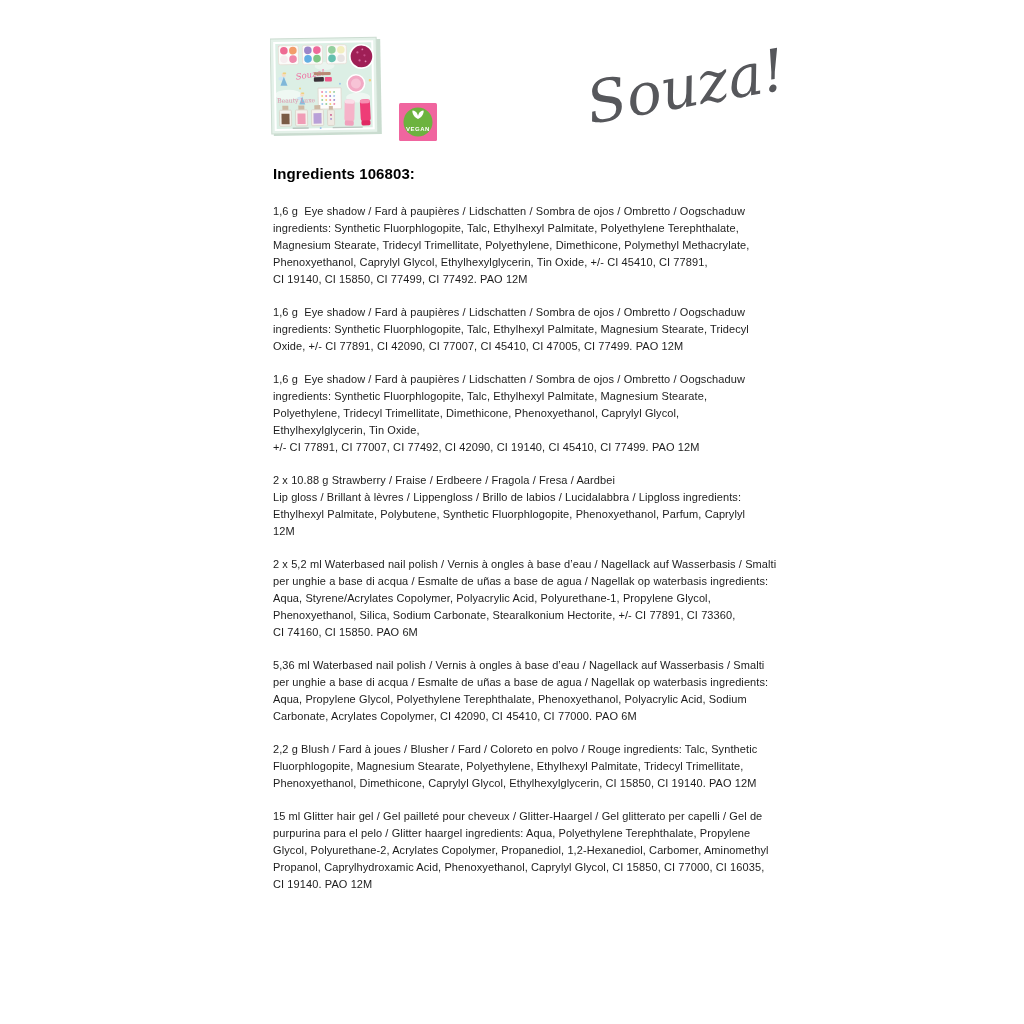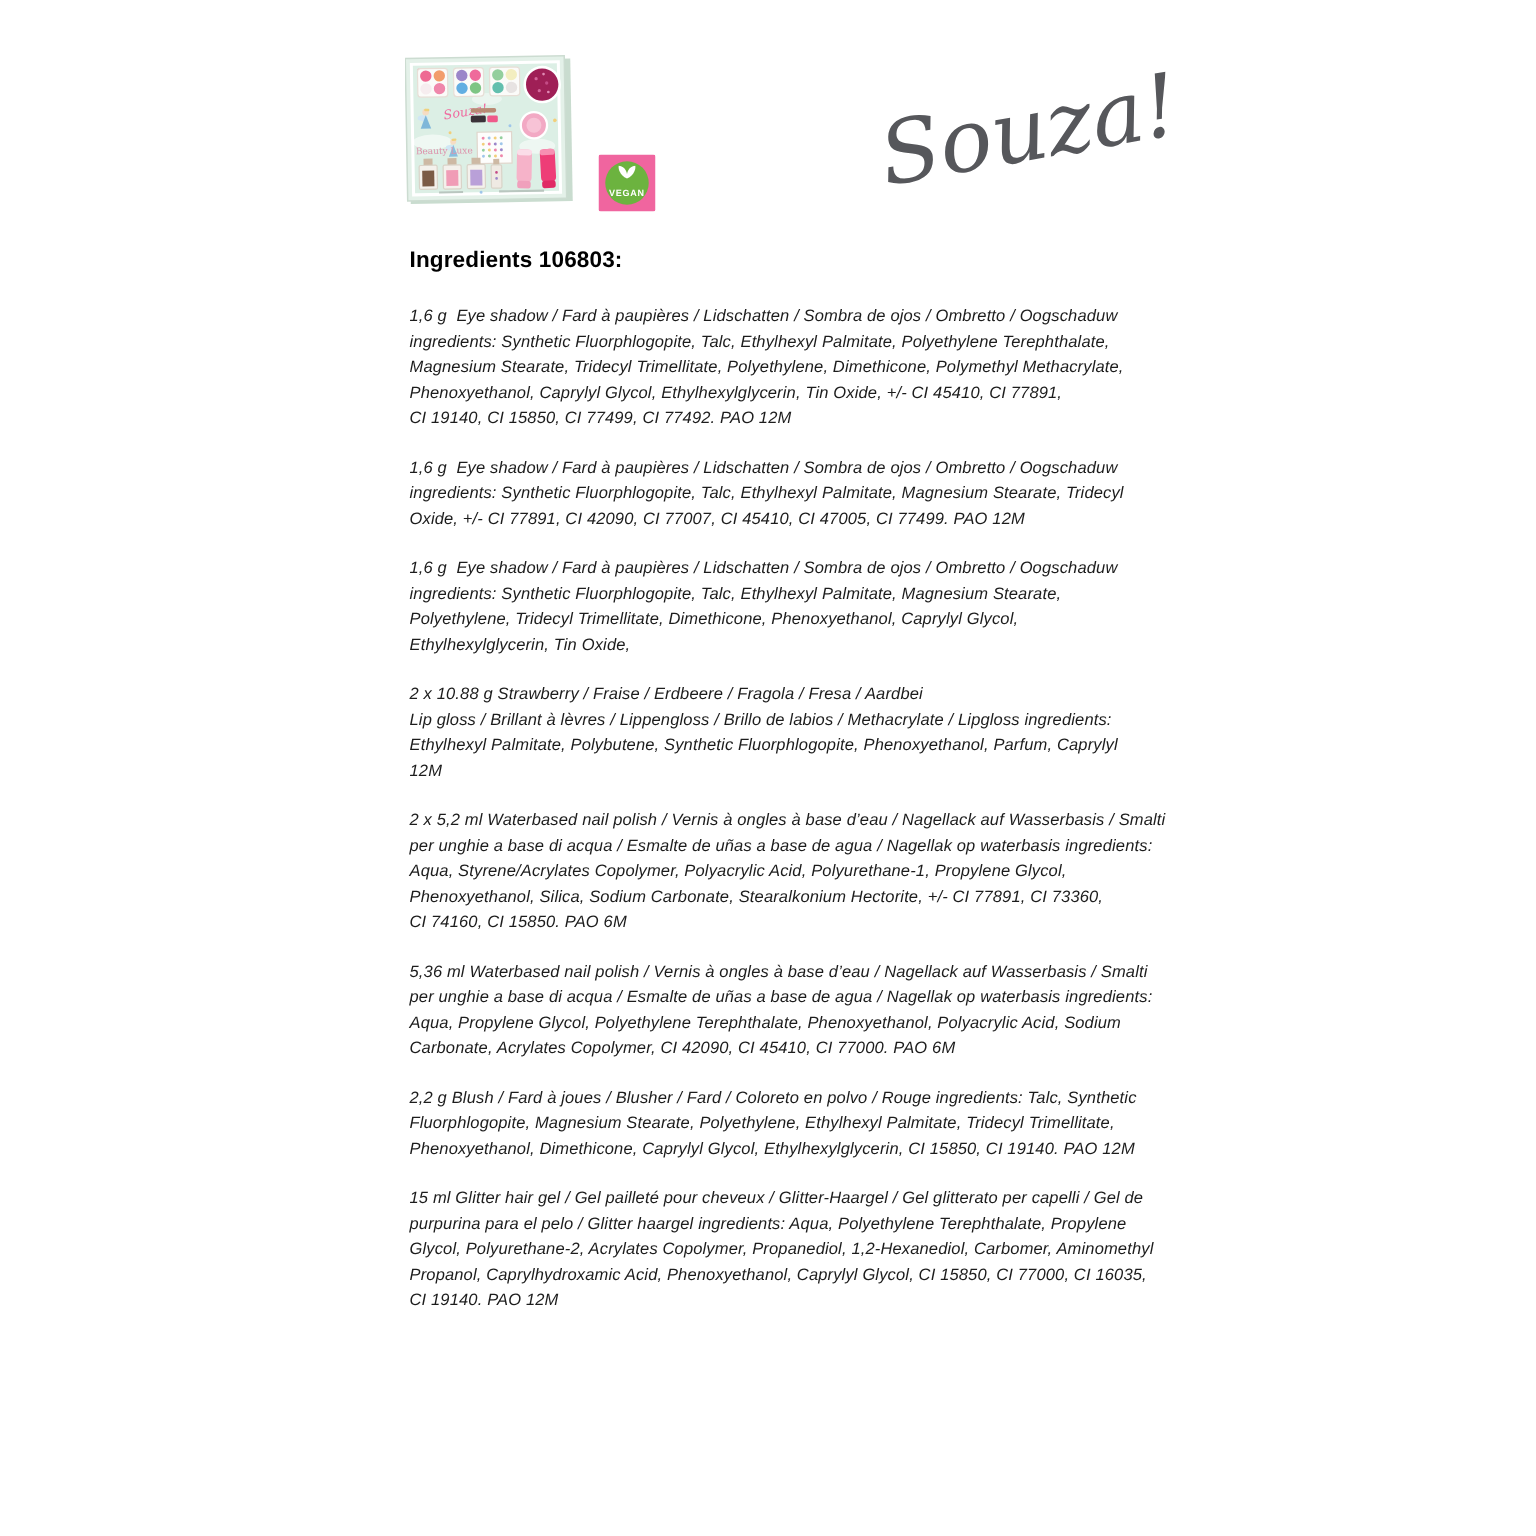--- a/index.html
+++ b/index.html
@@ -17,21 +17,21 @@
   .vegan-badge { position: absolute; left: 399px; top: 103px; width: 38px; height: 38px; }
   .brand-logo { position: absolute; left: 572px; top: 14px; width: 205px; height: 130px; }
 
   .heading {
     position: absolute; left: 273px; top: 165px;
     font-size: 15px; font-weight: bold; color: #000000;
     letter-spacing: 0.1px;
   }
 
   .ingredients {
-    position: absolute; left: 273px; top: 203px; width: 520px; font-style: italic;
+    position: absolute; left: 273px; top: 203px; width: 520px;
   }
   .paragraph { margin-bottom: 16px; }
   .line {
     font-size: 11px; line-height: 17px;
     white-space: pre; color: #1c1c1c;
     letter-spacing: 0.1px;
   }
 </style>
 </head>
 <body>
@@ -202,24 +202,25 @@
       <div class="paragraph">
         <div class="line">1,6 g  Eye shadow / Fard à paupières / Lidschatten / Sombra de ojos / Ombretto / Oogschaduw</div>
         <div class="line">ingredients: Synthetic Fluorphlogopite, Talc, Ethylhexyl Palmitate, Magnesium Stearate, Tridecyl</div>
         <div class="line">Oxide, +/- CI 77891, CI 42090, CI 77007, CI 45410, CI 47005, CI 77499. PAO 12M</div>
       </div>
       <div class="paragraph">
         <div class="line">1,6 g  Eye shadow / Fard à paupières / Lidschatten / Sombra de ojos / Ombretto / Oogschaduw</div>
         <div class="line">ingredients: Synthetic Fluorphlogopite, Talc, Ethylhexyl Palmitate, Magnesium Stearate,</div>
         <div class="line">Polyethylene, Tridecyl Trimellitate, Dimethicone, Phenoxyethanol, Caprylyl Glycol,</div>
         <div class="line">Ethylhexylglycerin, Tin Oxide,</div>
+        <div class="line">+/- CI 77891, CI 77007, CI 77492, CI 42090, CI 19140, CI 45410, CI 77499. PAO 12M</div>
       </div>
       <div class="paragraph">
         <div class="line">2 x 10.88 g Strawberry / Fraise / Erdbeere / Fragola / Fresa / Aardbei</div>
-        <div class="line">Lip gloss / Brillant à lèvres / Lippengloss / Brillo de labios / Methacrylate / Lipgloss ingredients:</div>
+        <div class="line">Lip gloss / Brillant à lèvres / Lippengloss / Brillo de labios / Lucidalabbra / Lipgloss ingredients:</div>
         <div class="line">Ethylhexyl Palmitate, Polybutene, Synthetic Fluorphlogopite, Phenoxyethanol, Parfum, Caprylyl</div>
         <div class="line">12M</div>
       </div>
       <div class="paragraph">
         <div class="line">2 x 5,2 ml Waterbased nail polish / Vernis à ongles à base d’eau / Nagellack auf Wasserbasis / Smalti</div>
         <div class="line">per unghie a base di acqua / Esmalte de uñas a base de agua / Nagellak op waterbasis ingredients:</div>
         <div class="line">Aqua, Styrene/Acrylates Copolymer, Polyacrylic Acid, Polyurethane-1, Propylene Glycol,</div>
         <div class="line">Phenoxyethanol, Silica, Sodium Carbonate, Stearalkonium Hectorite, +/- CI 77891, CI 73360,</div>
         <div class="line">CI 74160, CI 15850. PAO 6M</div>
       </div>

